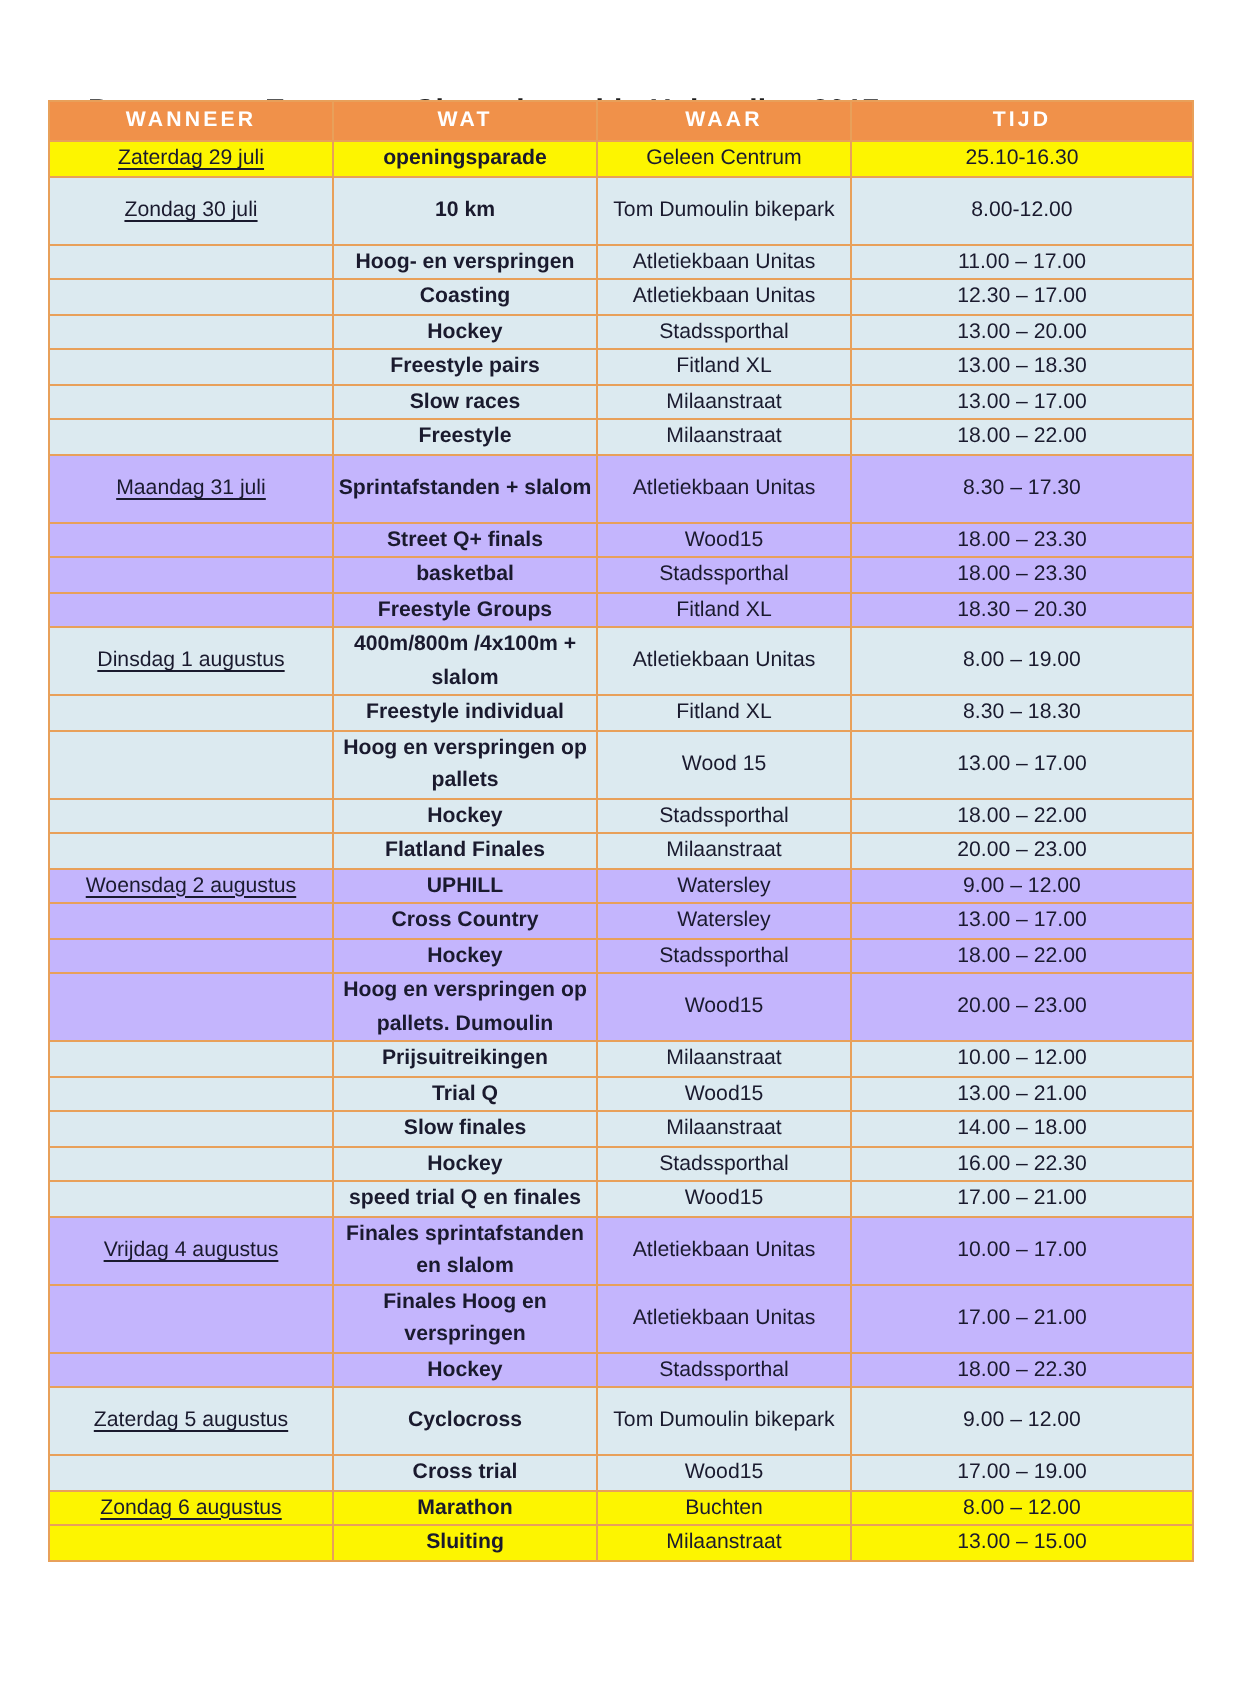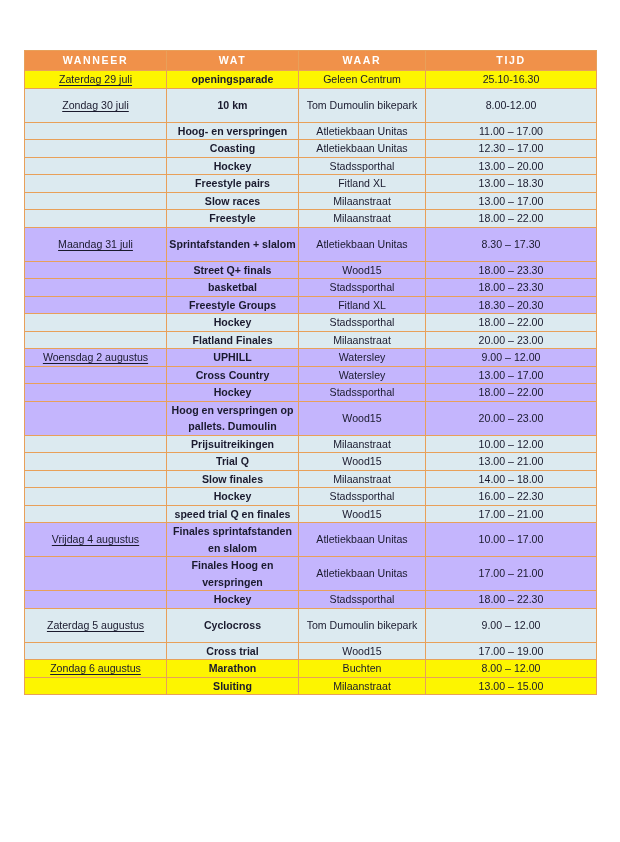--- a/index.html
+++ b/index.html
@@ -209,20 +209,42 @@
           <td class="cell-time one-line">18.00 – 23.30</td>
         </tr>
         <tr class="row-orange">
           <td class="cell-when one-line">
             <span class="blank"></span>
           </td>
           <td class="cell-what one-line">Freestyle Groups</td>
           <td class="cell-where one-line">Fitland XL</td>
           <td class="cell-time one-line">18.30 – 20.30</td>
         </tr>
+        <tr class="row-blue day-start">
+          <td class="cell-when two-line"><span class="day-label">Dinsdag 1 augustus</span></td>
+          <td class="cell-what two-line">400m/800m /4x100m + slalom</td>
+          <td class="cell-where two-line">Atletiekbaan Unitas</td>
+          <td class="cell-time two-line">8.00 – 19.00</td>
+        </tr>
+        <tr class="row-blue">
+          <td class="cell-when one-line">
+            <span class="blank"></span>
+          </td>
+          <td class="cell-what one-line">Freestyle individual</td>
+          <td class="cell-where one-line">Fitland XL</td>
+          <td class="cell-time one-line">8.30 – 18.30</td>
+        </tr>
+        <tr class="row-blue">
+          <td class="cell-when two-line">
+            <span class="blank"></span>
+          </td>
+          <td class="cell-what two-line">Hoog en verspringen op pallets</td>
+          <td class="cell-where two-line">Wood 15</td>
+          <td class="cell-time two-line">13.00 – 17.00</td>
+        </tr>
         <tr class="row-blue">
           <td class="cell-when one-line">
             <span class="blank"></span>
           </td>
           <td class="cell-what one-line">Hockey</td>
           <td class="cell-where one-line">Stadssporthal</td>
           <td class="cell-time one-line">18.00 – 22.00</td>
         </tr>
         <tr class="row-blue">
           <td class="cell-when one-line">

